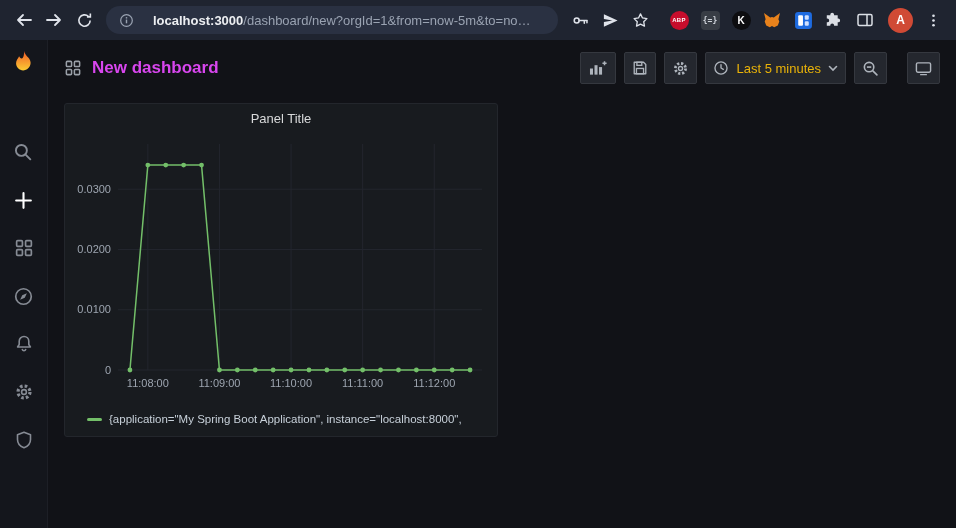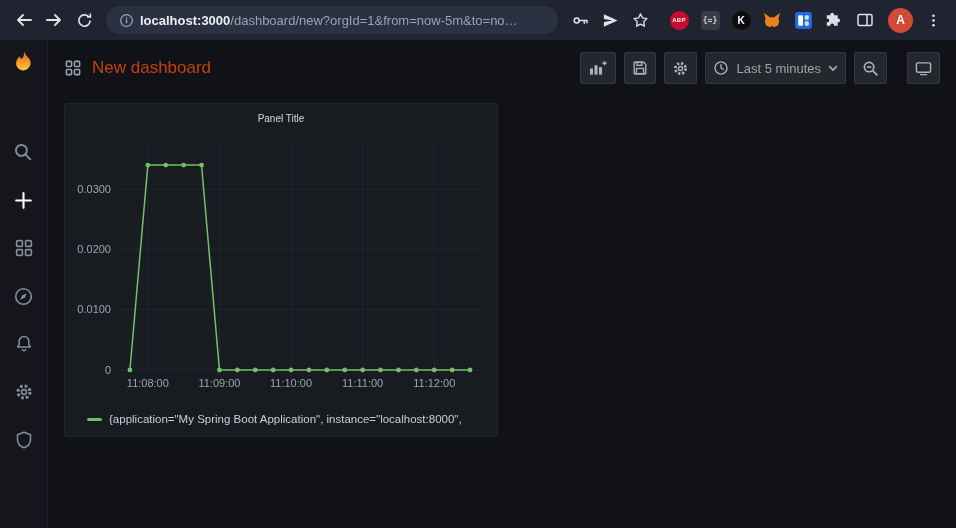--- a/index.html
+++ b/index.html
@@ -2,21 +2,21 @@
 <html><head>
 <meta charset="utf-8">
 <style>
   *{margin:0;padding:0;box-sizing:border-box;font-family:"Liberation Sans",sans-serif}
   html,body{width:956px;height:528px;background:#111217;overflow:hidden}
   button{background:none;border:none;cursor:pointer;color:inherit}
 
   
   .browser{height:40px;background:#1f2430;display:flex;align-items:center;padding:0 10px;gap:2px}
   .b-btn{width:28px;height:28px;border-radius:50%;display:flex;align-items:center;justify-content:center;color:#dfe3ea;flex:none}
-  .omnibox{height:28px;width:452px;background:#2a3142;border-radius:14px;display:flex;align-items:center;gap:6px;padding:0 13px;margin:0 6px;overflow:hidden;flex:none;color:#9aa3b2}
+  .omnibox{height:28px;width:452px;background:#2a3142;border-radius:14px;display:flex;align-items:center;gap:19px;padding:0 13px;margin:0 6px;overflow:hidden;flex:none;color:#9aa3b2}
   .url{font-size:13px;white-space:nowrap;overflow:hidden}
   .url-host{color:#eceef1;font-weight:bold}
   .url-rest{color:#9aa3b2}
   .ext-row{display:flex;align-items:center;gap:9px;margin-left:12px}
   .ext{width:22px;height:22px;display:flex;align-items:center;justify-content:center;flex:none}
   .badge-abp{width:19px;height:19px;border-radius:50%;background:#c70d2c;color:#fff;font-size:6px;font-weight:bold;display:flex;align-items:center;justify-content:center;letter-spacing:.3px}
   .badge-json{width:19px;height:19px;border-radius:4px;background:#383d45;color:#ced3da;font-size:8px;font-weight:bold;display:flex;align-items:center;justify-content:center;font-family:"DejaVu Sans Mono",monospace}
   .badge-k{width:19px;height:19px;border-radius:50%;background:#0d0d10;color:#fff;font-size:10px;font-weight:bold;display:flex;align-items:center;justify-content:center}
   .avatar{width:25px;height:25px;border-radius:50%;background:#d04a35;color:#fff;font-size:12px;font-weight:bold;display:flex;align-items:center;justify-content:center;margin-left:10px;flex:none}
   .menu-btn{margin-left:4px;color:#dfe3ea}
@@ -24,32 +24,32 @@
   
   .grafana{display:flex;height:488px}
   .g-sidebar{width:48px;background:#14161c;border-right:1px solid #1d1f26;display:flex;flex-direction:column;align-items:center;flex:none}
   .g-logo{height:44px;display:flex;align-items:center;justify-content:center;width:100%}
   .g-nav{margin-top:51px;display:flex;flex-direction:column;gap:14px;align-items:center}
   .g-item{width:34px;height:34px;display:flex;align-items:center;justify-content:center;color:#868b94;border-radius:2px}
   .g-item.active{color:#ffffff}
   .g-main{flex:1;display:flex;flex-direction:column;min-width:0}
   .g-header{height:56px;display:flex;align-items:center;justify-content:space-between;padding:0 16px}
   .g-title-wrap{display:flex;align-items:center;gap:10px;color:#9aa0a8}
-  .g-title{font-size:17px;font-weight:400;color:#c2410c}
+  .g-title{font-size:17px;font-weight:700;color:#d946ef}
   .g-toolbar{display:flex;align-items:center;gap:8px}
   .tb{height:32px;min-width:32px;padding:0 7px;background:#24272e;border:1px solid #35383f;border-radius:2px;display:flex;align-items:center;justify-content:center;gap:7px;color:#aeb4bc}
-  .tb-label{font-size:13px;color:#a3a3a3;font-weight:500}
+  .tb-label{font-size:13px;color:#eab308;font-weight:500}
   .tb-group{display:flex;gap:2px}
   .tb-tv{margin-left:12px}
 
   
   .g-canvas{padding:7px 0 0 16px;flex:1}
   .panel{width:434px;height:334px;background:#181b1f;border:1px solid #23262c;border-radius:3px;display:flex;flex-direction:column}
   .panel-header{height:28px;display:flex;align-items:center;justify-content:center}
-  .panel-title{font-size:10px;font-weight:500;color:#d8d9da}
+  .panel-title{font-size:13px;font-weight:500;color:#d8d9da}
   .chart{display:block;margin:0 auto}
   .gl{stroke:#23262e;stroke-width:1}
   .tk{fill:#9da5b0;font-size:11px;font-family:"Liberation Sans",sans-serif}
   .ty{text-anchor:end}
   .tx{text-anchor:middle}
   .legend{height:30px;display:flex;align-items:center;gap:7px;padding-left:22px;overflow:hidden}
   .legend-swatch{width:15px;height:3px;border-radius:2px;background:#73bf69;flex:none}
   .legend-label{font-size:11.5px;color:#c7d0d9;white-space:nowrap}
 </style>
 </head>

